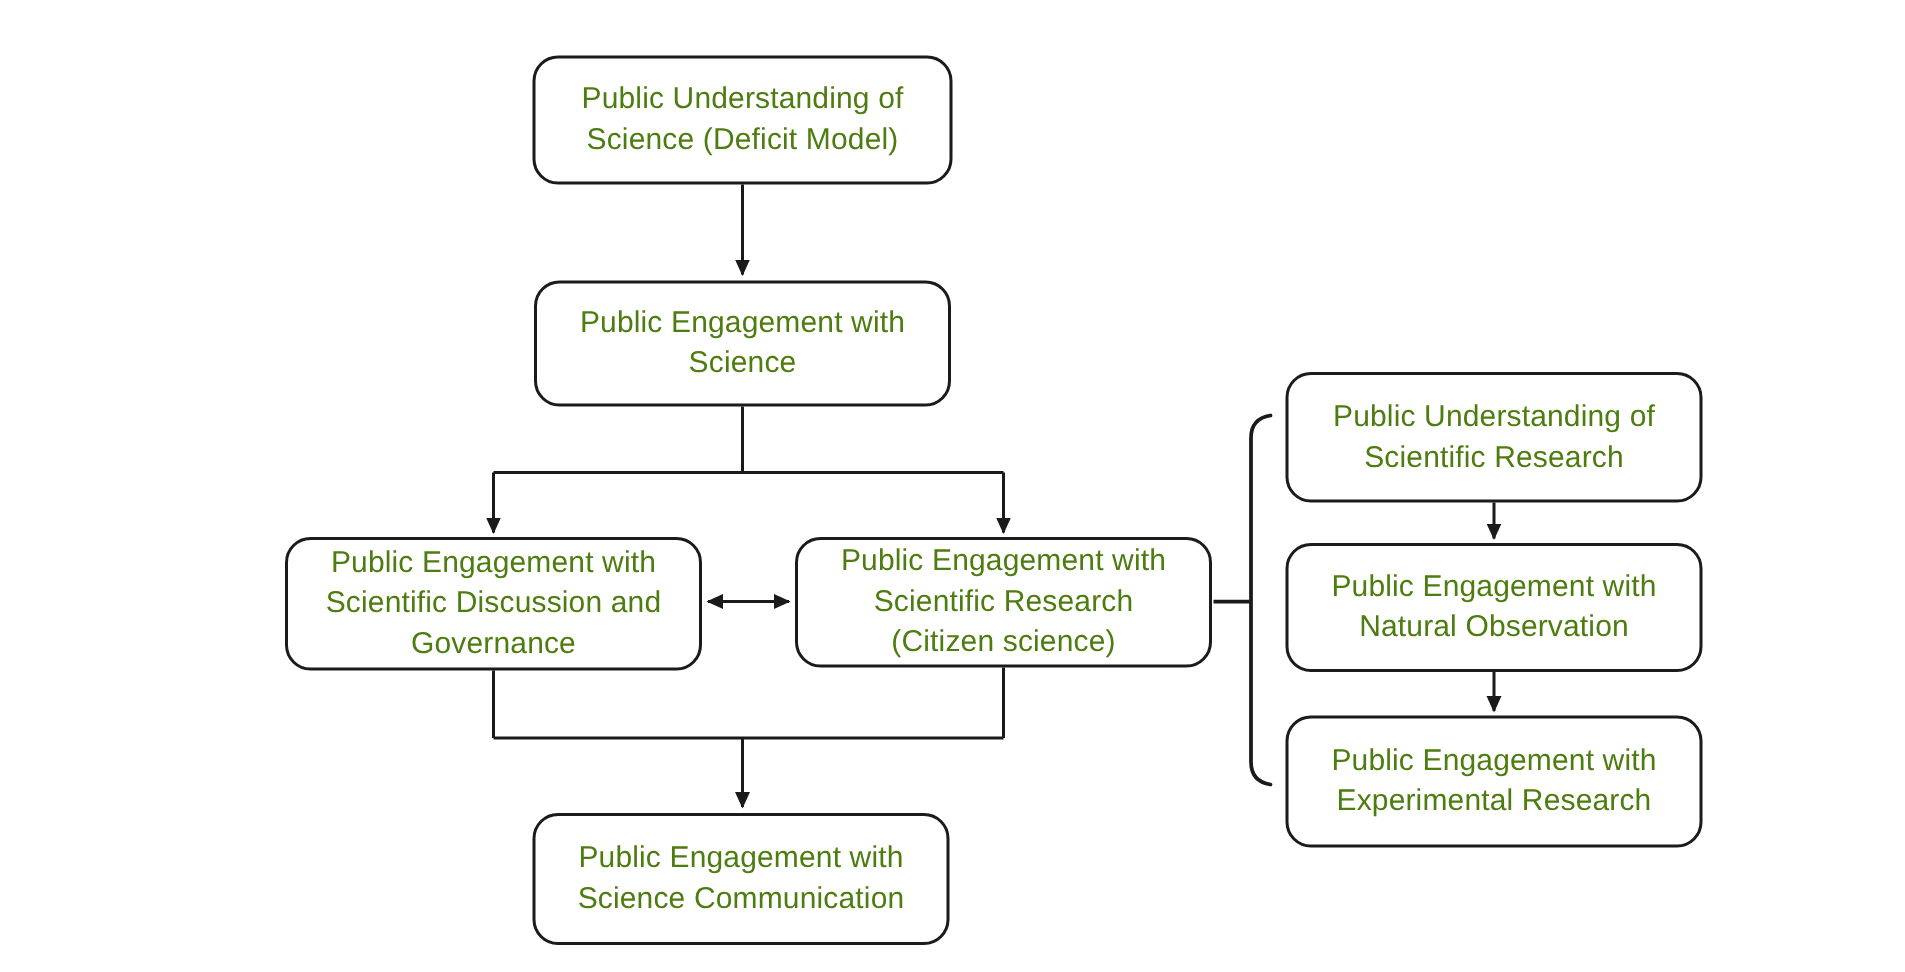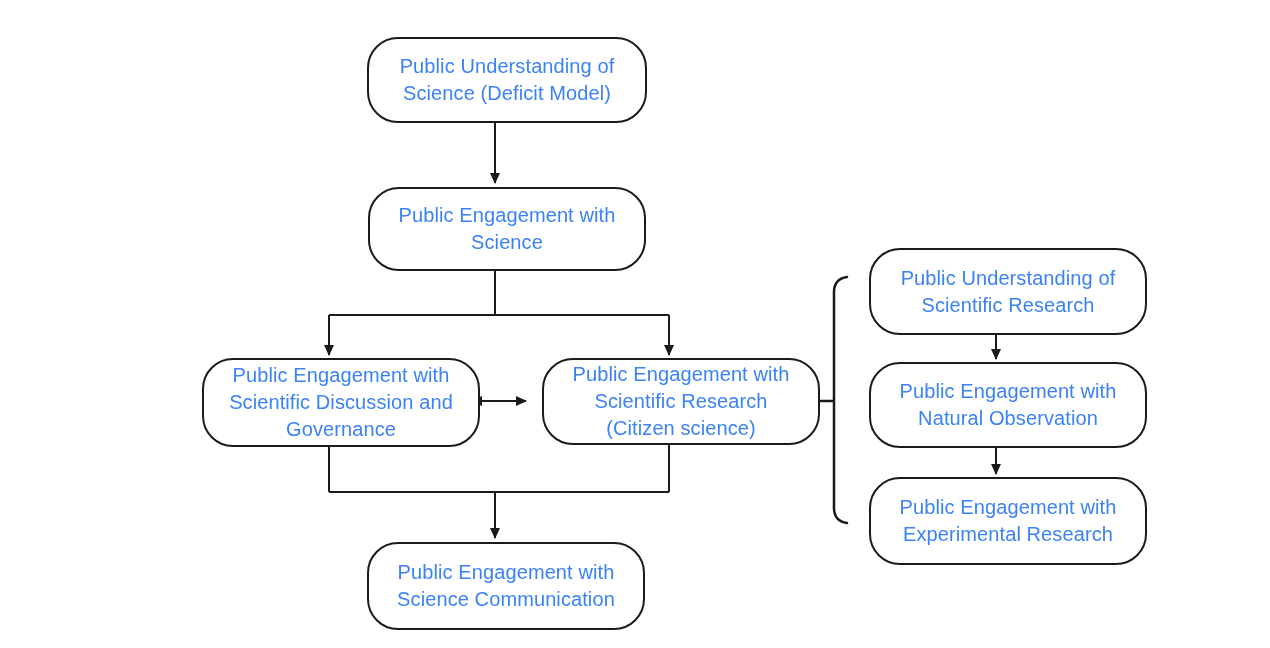--- a/index.html
+++ b/index.html
@@ -21,31 +21,30 @@
     top: 0;
     width: 1270px;
     height: 648px;
     pointer-events: none;
   }
   .node {
     position: absolute;
     box-sizing: border-box;
     background: #ffffff;
     border: 2.5px solid #1b1b1b;
-    border-radius: 31px;
+    border-radius: 17px;
     display: flex;
     align-items: center;
     justify-content: center;
     text-align: center;
     white-space: pre-line;
     font-size: 20px;
     line-height: 27px;
-    color: #3b82f6;
+    color: #4d7c0f;
     letter-spacing: 0.1px;
-    margin-left: 12px;
   }
 </style>
 </head>
 <body>
 
 <div class="canvas">
 
   <svg class="connectors" width="1270" height="648" viewBox="0 0 1270 648" xmlns="http://www.w3.org/2000/svg">
     <defs>
       <marker id="ah" markerUnits="userSpaceOnUse" markerWidth="14" markerHeight="14" refX="10" refY="6" orient="auto-start-reverse">

